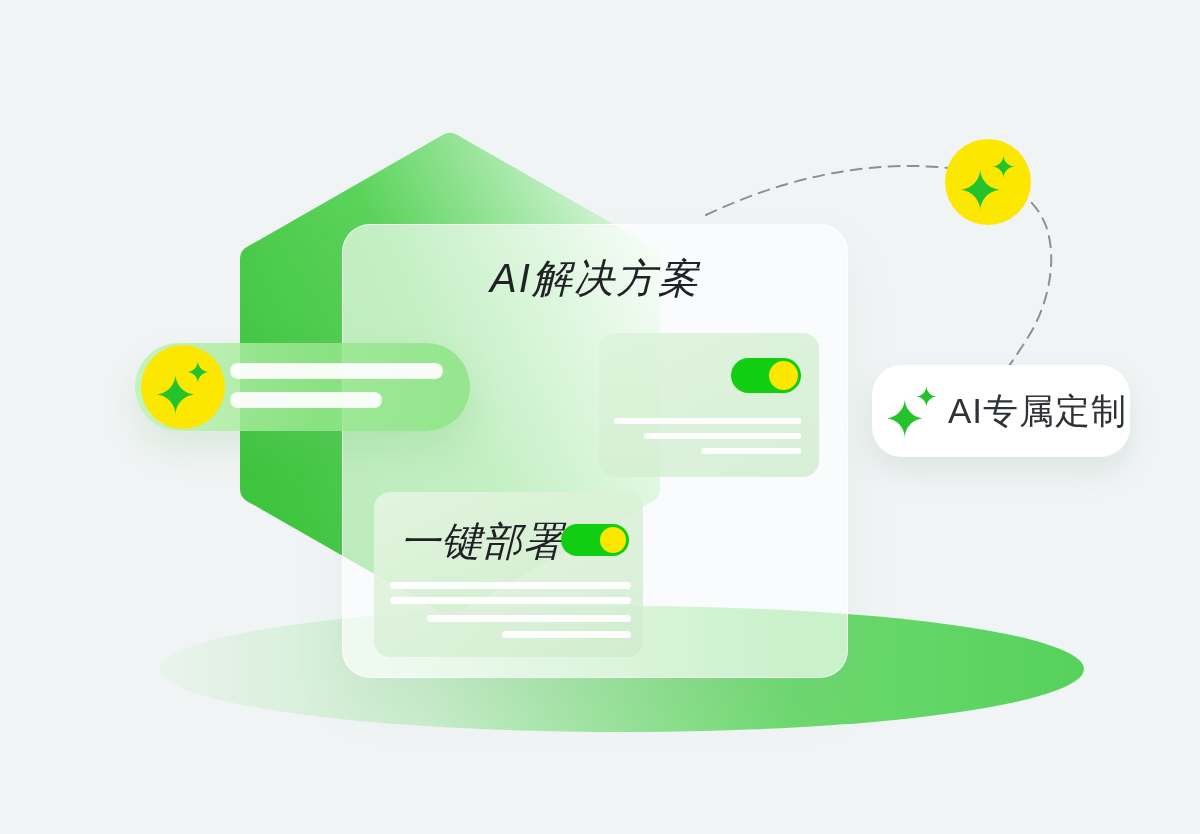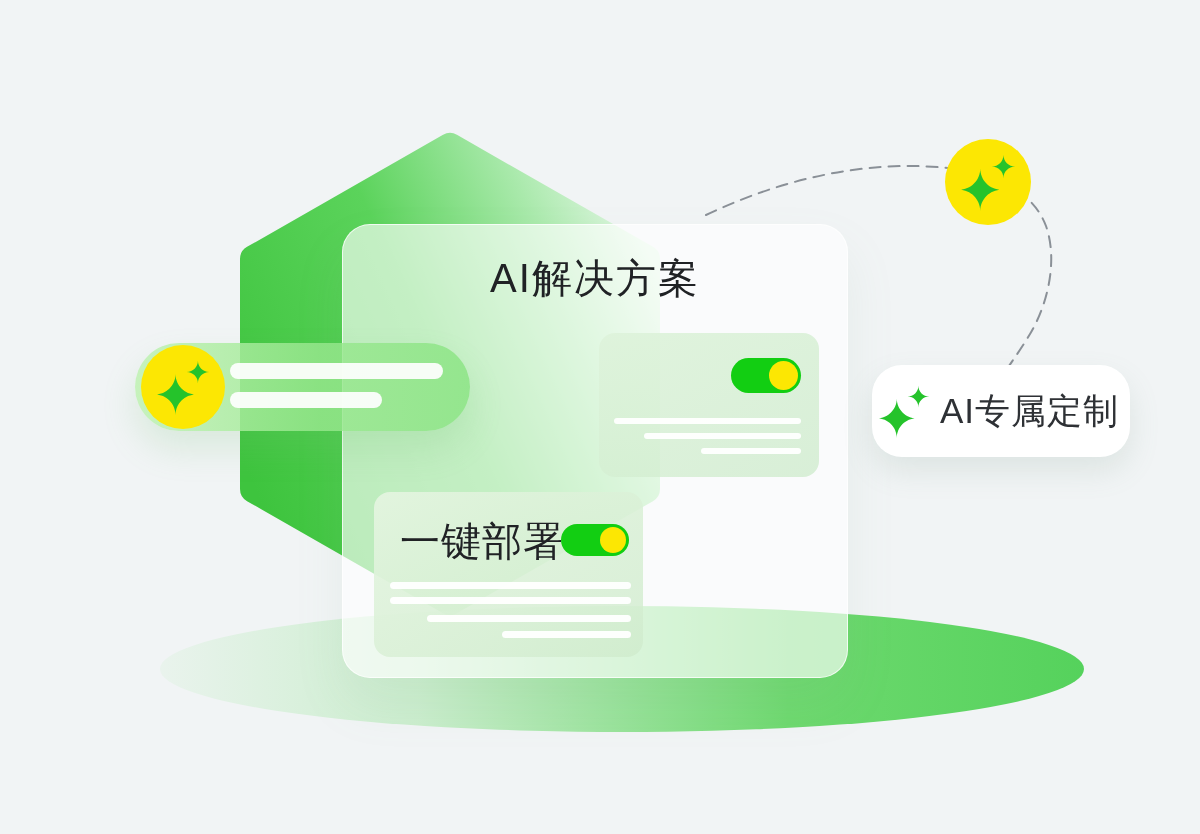--- a/index.html
+++ b/index.html
@@ -23,20 +23,21 @@
     position:absolute;left:160px;top:606px;width:924px;height:126px;border-radius:50%;
     background:linear-gradient(90deg, rgba(190,238,190,0.15) 0%, rgba(157,230,158,0.45) 28%, #6ED96F 68%, #55D25C 100%);
   }
 
   
   .main-card{
     position:absolute;left:342px;top:224px;width:506px;height:454px;border-radius:28px;
     background:rgba(255,255,255,0.64);
     border:1px solid rgba(255,255,255,0.75);
     box-shadow:0 26px 50px rgba(125,170,135,0.10);
+    font-style:italic;
   }
   .main-title{
     position:absolute;left:0;right:0;top:26px;text-align:center;
     font-size:40px;font-weight:500;letter-spacing:2px;color:var(--text-dark);
   }
 
   .mini-card{position:absolute;border-radius:16px;}
   .feature-card{
     left:256px;top:108px;width:220px;height:144px;
     background:linear-gradient(150deg, rgba(222,243,219,0.92) 0%, rgba(203,234,201,0.72) 100%);
@@ -83,21 +84,21 @@
   .badge-on-pill{left:6px;top:2px;width:84px;height:84px;}
   .bubble{left:945px;top:139px;width:86px;height:86px;}
 
   
   .connector{stroke:var(--connector-gray);stroke-width:2;fill:none;stroke-dasharray:11 8;stroke-linecap:round;}
 
   
   .custom-pill{
     position:absolute;left:872px;top:365px;width:258px;height:92px;border-radius:30px;
     background:#FFFFFF;box-shadow:0 14px 30px rgba(120,150,130,0.16);
-    display:flex;align-items:center;padding-left:5px;gap:9px;color:var(--sparkle-green);
+    display:flex;align-items:center;padding-left:13px;gap:9px;color:var(--sparkle-green);
   }
   .custom-label{font-size:35px;font-weight:500;letter-spacing:1px;color:#2E3135;}
 
   .spark-svg{display:block;}
 </style>
 </head>
 <body>
 
 <div class="stage">
 

